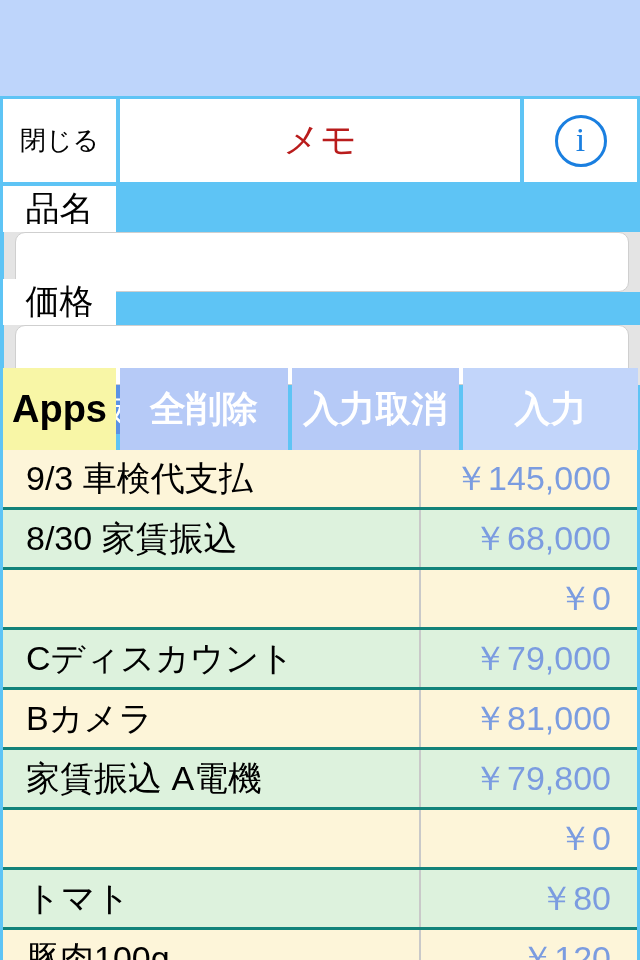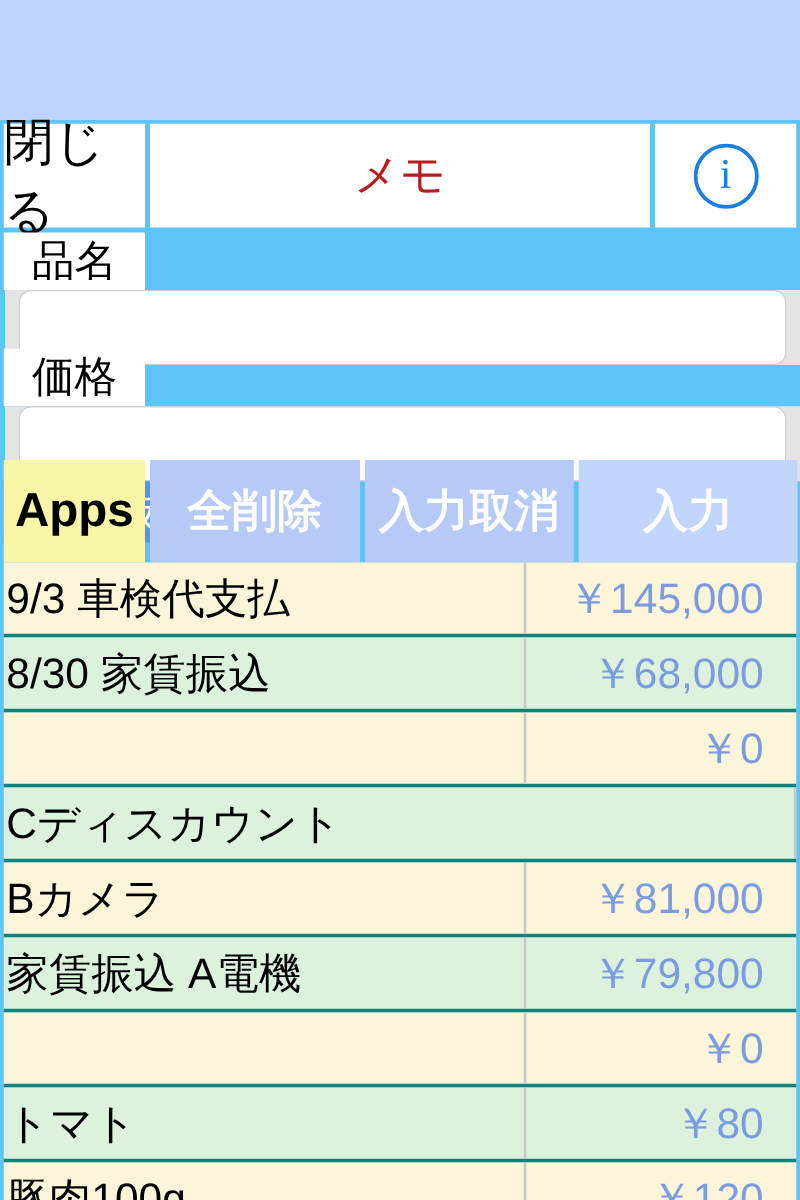--- a/index.html
+++ b/index.html
@@ -30,21 +30,21 @@
     display: flex;
     height: 86px;
     background: #5ec4f5;
   }
   .nav-close {
     width: 113px;
     background: #ffffff;
     display: flex;
     align-items: center;
     justify-content: center;
-    font-size: 40px;
+    font-size: 26px;
     color: #000000;
     margin: 3px 0 0 3px;
   }
   .nav-title {
     flex: 1;
     background: #ffffff;
     display: flex;
     align-items: center;
     justify-content: center;
     font-size: 36px;
@@ -182,21 +182,21 @@
     border-bottom: 3px solid #12837a;
     box-sizing: border-box;
     position: relative;
   }
   .row.cream { background: #fdf5d9; }
   .row.mint  { background: #ddf2dd; }
   .row-name {
     flex: 1;
     font-size: 34px;
     color: #000000;
-    padding-left: 2px;
+    padding-left: 23px;
     white-space: nowrap;
     overflow: hidden;
   }
   .row-divider {
     width: 2px;
     align-self: stretch;
     background: #c9c9c9;
   }
   .row-price {
     width: 190px;
@@ -276,20 +276,21 @@
         <div class="row-price">￥68,000</div>
       </div>
       <div class="row cream">
         <div class="row-name"></div>
         <div class="row-divider"></div>
         <div class="row-price">￥0</div>
       </div>
       <div class="row mint">
         <div class="row-name">Cディスカウント</div>
         <div class="row-divider"></div>
+        <div class="row-price">￥79,000</div>
       </div>
       <div class="row cream">
         <div class="row-name">Bカメラ</div>
         <div class="row-divider"></div>
         <div class="row-price">￥81,000</div>
       </div>
       <div class="row mint">
         <div class="row-name">家賃振込 A電機</div>
         <div class="row-divider"></div>
         <div class="row-price">￥79,800</div>

